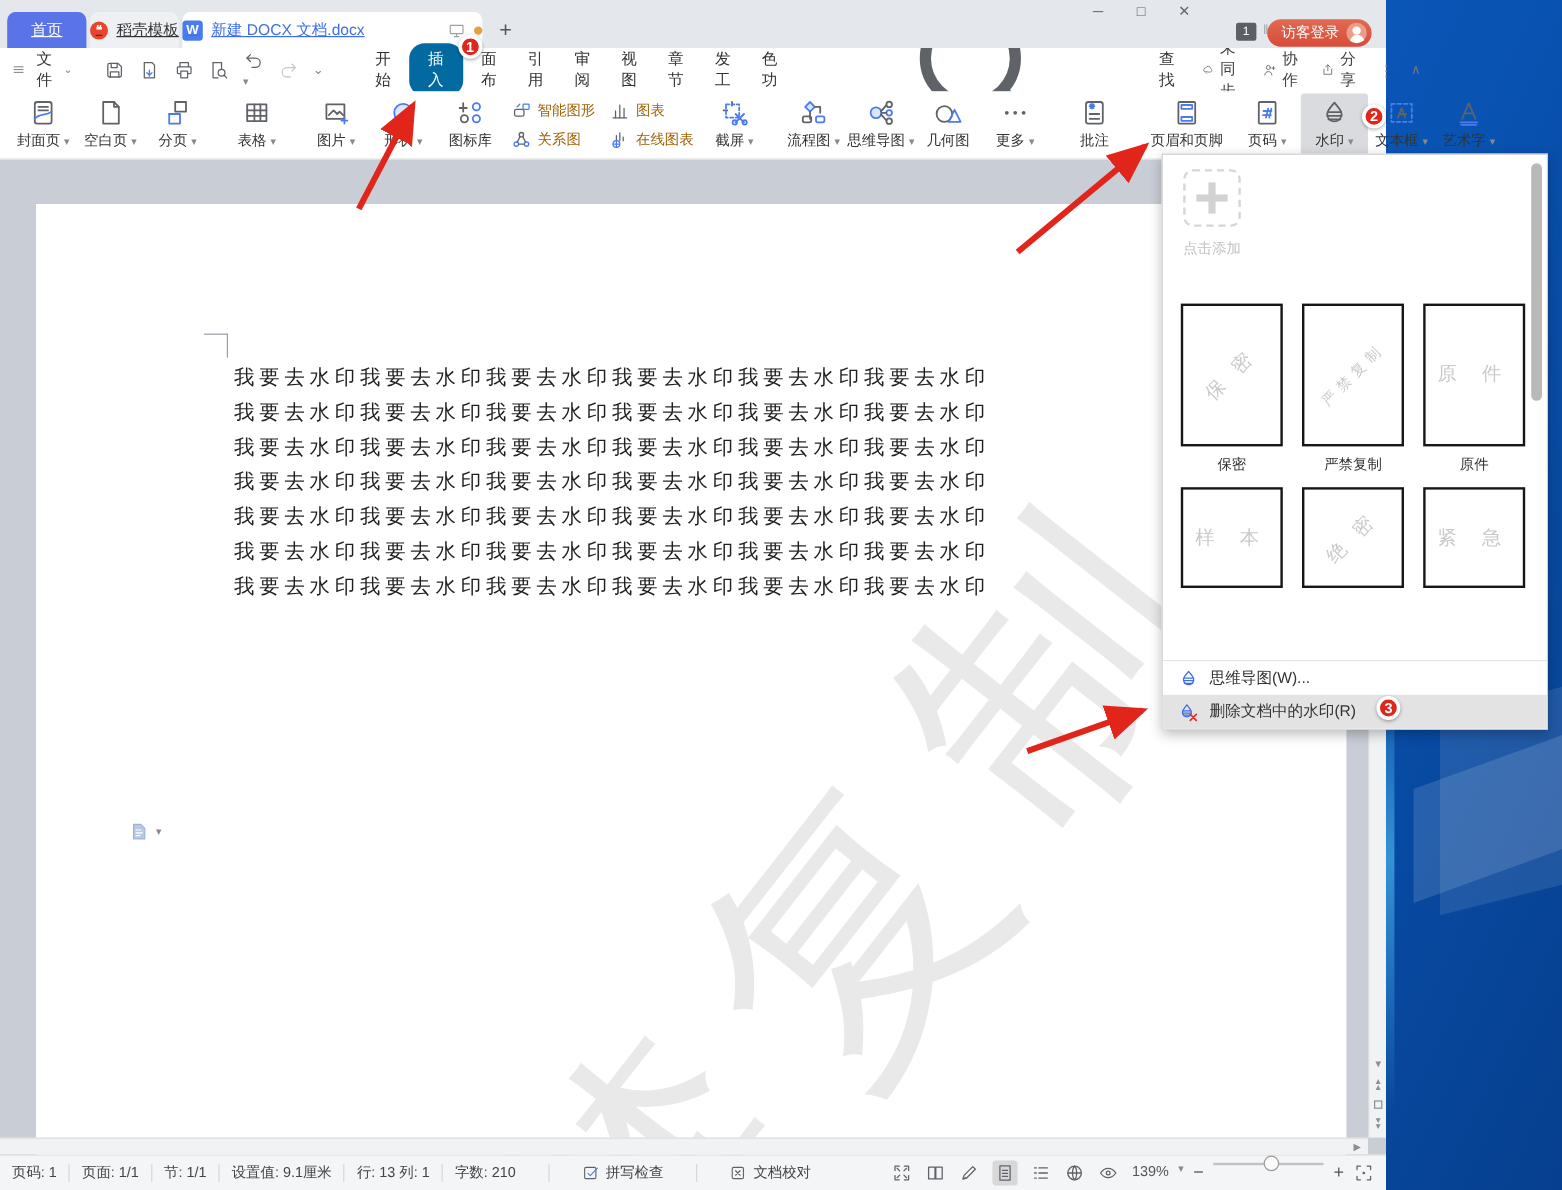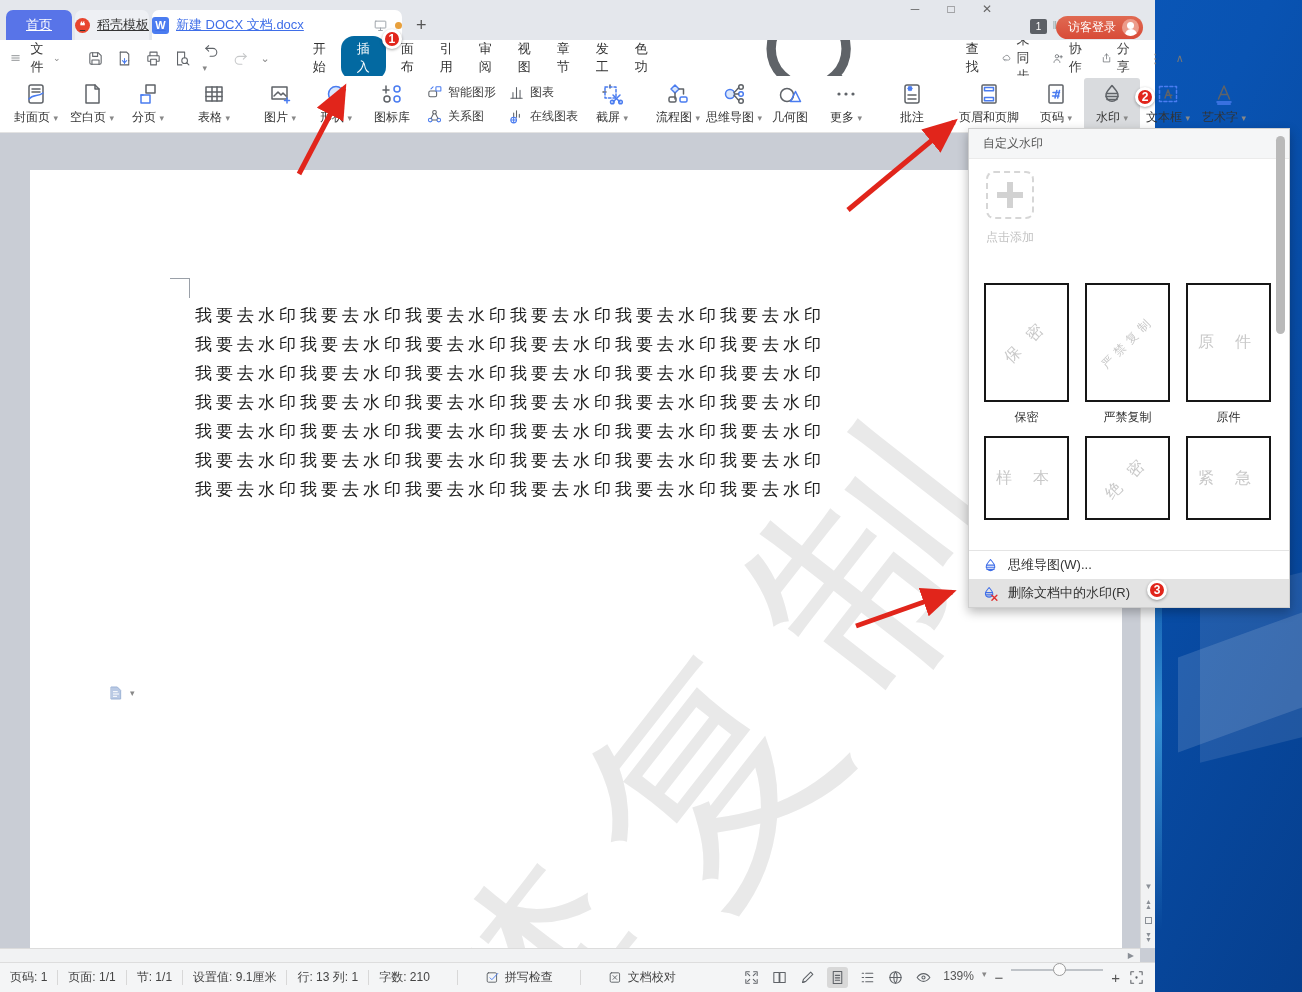--- a/index.html
+++ b/index.html
@@ -63,21 +63,21 @@
   .ribbon { height:57px; background:#fff; border-bottom:1px solid #e3e3e3; display:flex; align-items:stretch;
             padding:2px 4px 2px 8px; flex:0 0 auto; position:relative; }
   .rgroup { display:flex; align-items:stretch; }
   .rsep { width:1px; background:#e8e8e8; margin:6px 5px; }
   .rbtn { position:relative; width:56px; display:flex; flex-direction:column; align-items:center; justify-content:center;
           gap:3px; font-size:12px; color:#333; border-radius:3px; }
   .rbtn.active { background:#d9dbde; }
   .rbtn .ic { width:24px; height:24px; }
   .rbtn .lbl { white-space:nowrap; }
   .rstack { display:flex; flex-direction:column; justify-content:center; gap:7px; padding:0 6px; }
-  .rstack .row { display:flex; align-items:center; gap:5px; font-size:12px; color:#404040; white-space:nowrap; }
+  .rstack .row { display:flex; align-items:center; gap:5px; font-size:12px; color:#a16207; white-space:nowrap; }
   .rstack .ic { width:17px; height:17px; }
   .ribbon-expand { position:absolute; right:6px; top:14px; color:#888; font-size:11px; }
 
   
   .docarea { position:relative; flex:1; background:#c9cdd5; overflow:hidden; }
   .page { position:absolute; left:30px; top:37px; width:1092px; height:900px; background:#fff; overflow:hidden; }
   .wm-big { position:absolute; left:150px; top:1035px; transform:rotate(-52deg); transform-origin:left top;
             font-family:"DejaVu Serif",serif; font-size:235px; letter-spacing:38px; color:#e9e9e9; white-space:nowrap; }
   .doclines { position:absolute; left:165px; top:131px; font-family:"DejaVu Serif",serif; font-size:17px;
               letter-spacing:4px; color:#1f1f1f; line-height:29px; white-space:nowrap; }
@@ -732,21 +732,20 @@
           <span class="zmbtn">+</span>
           <svg class="ic">
               <use href="#i-fit"></use>
             </svg>
         </div>
       </div>
     </div>
   </div>
 
   <div class="panel">
-    <div class="p-h">自定义水印</div>
     <div class="p-custom">
       <div class="addtile"></div>
       <div class="addlbl">点击添加</div>
     </div>
     <div class="grid" id="preset-row1">
         <div class="tilewrap">
           <div class="tile diagonal">
             <div class="wm">保 密</div>
           </div>
           <div class="tlabel">保密</div>

